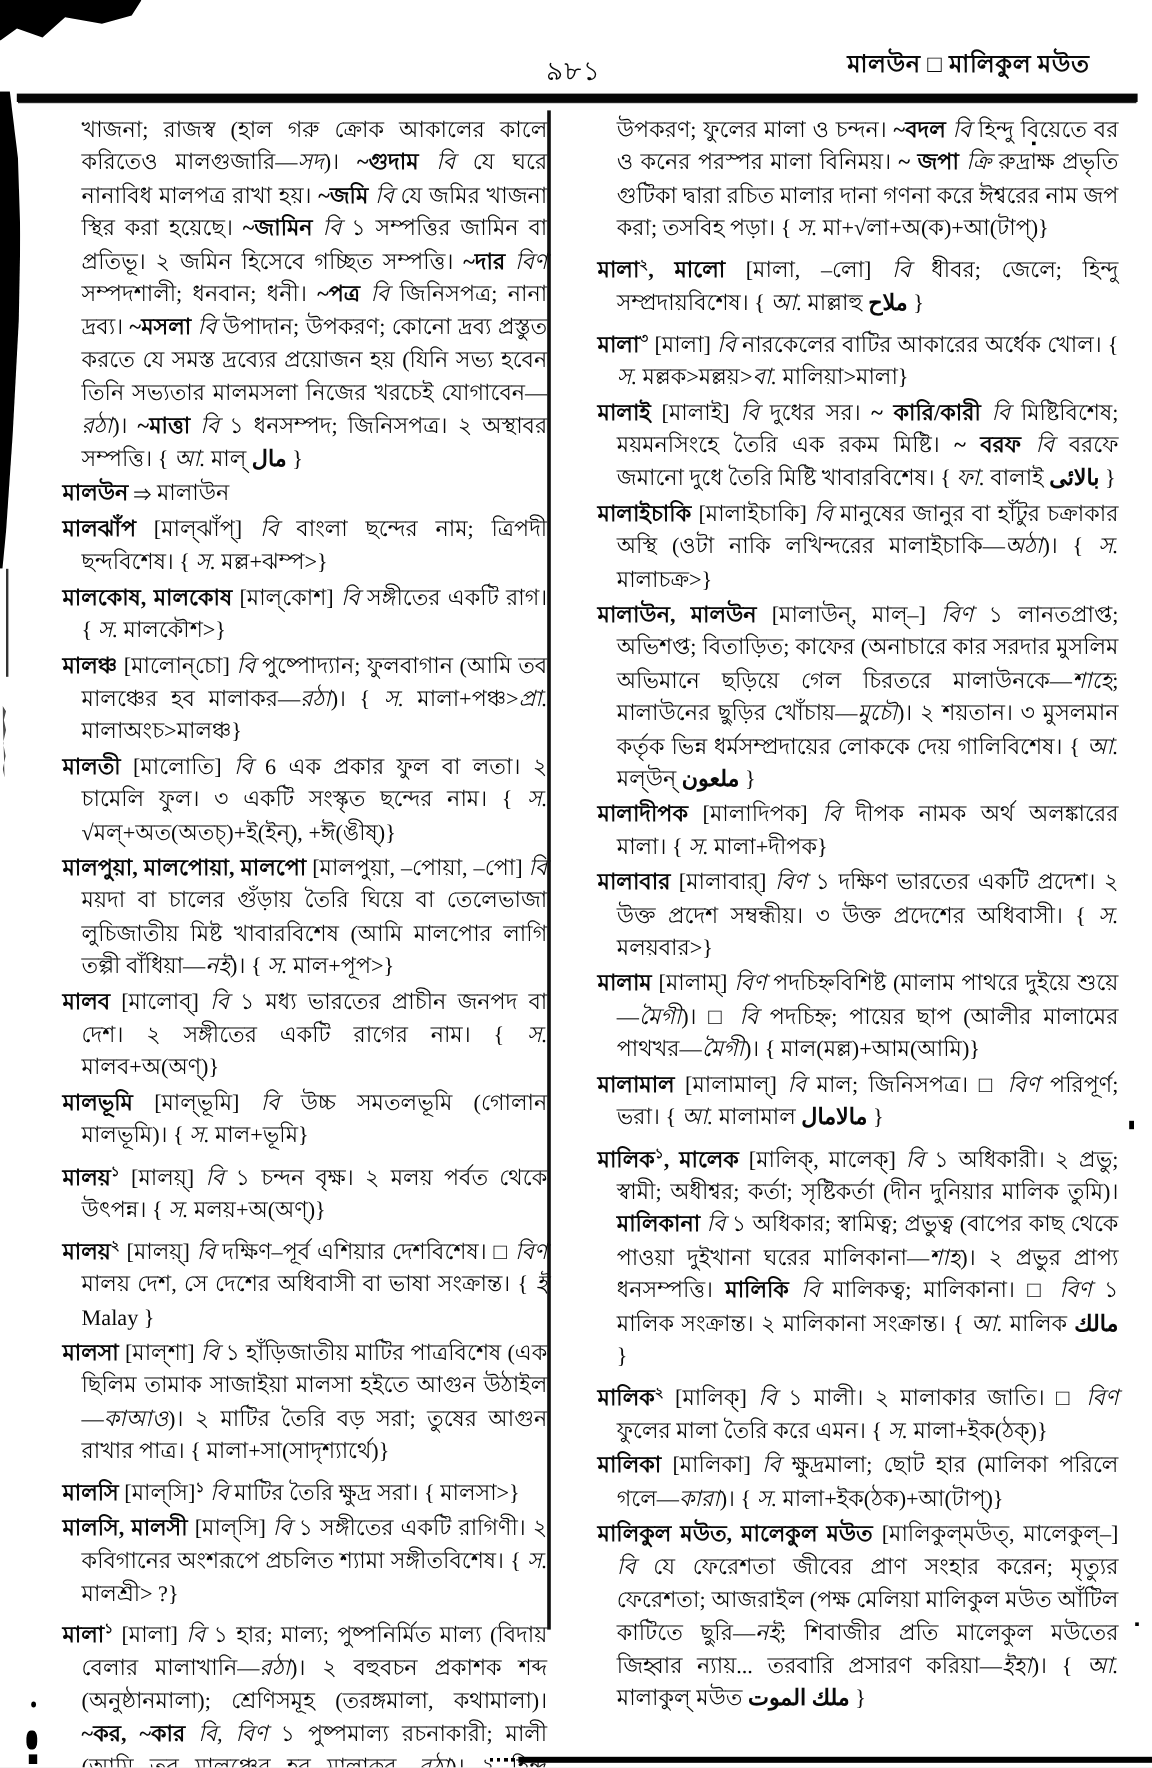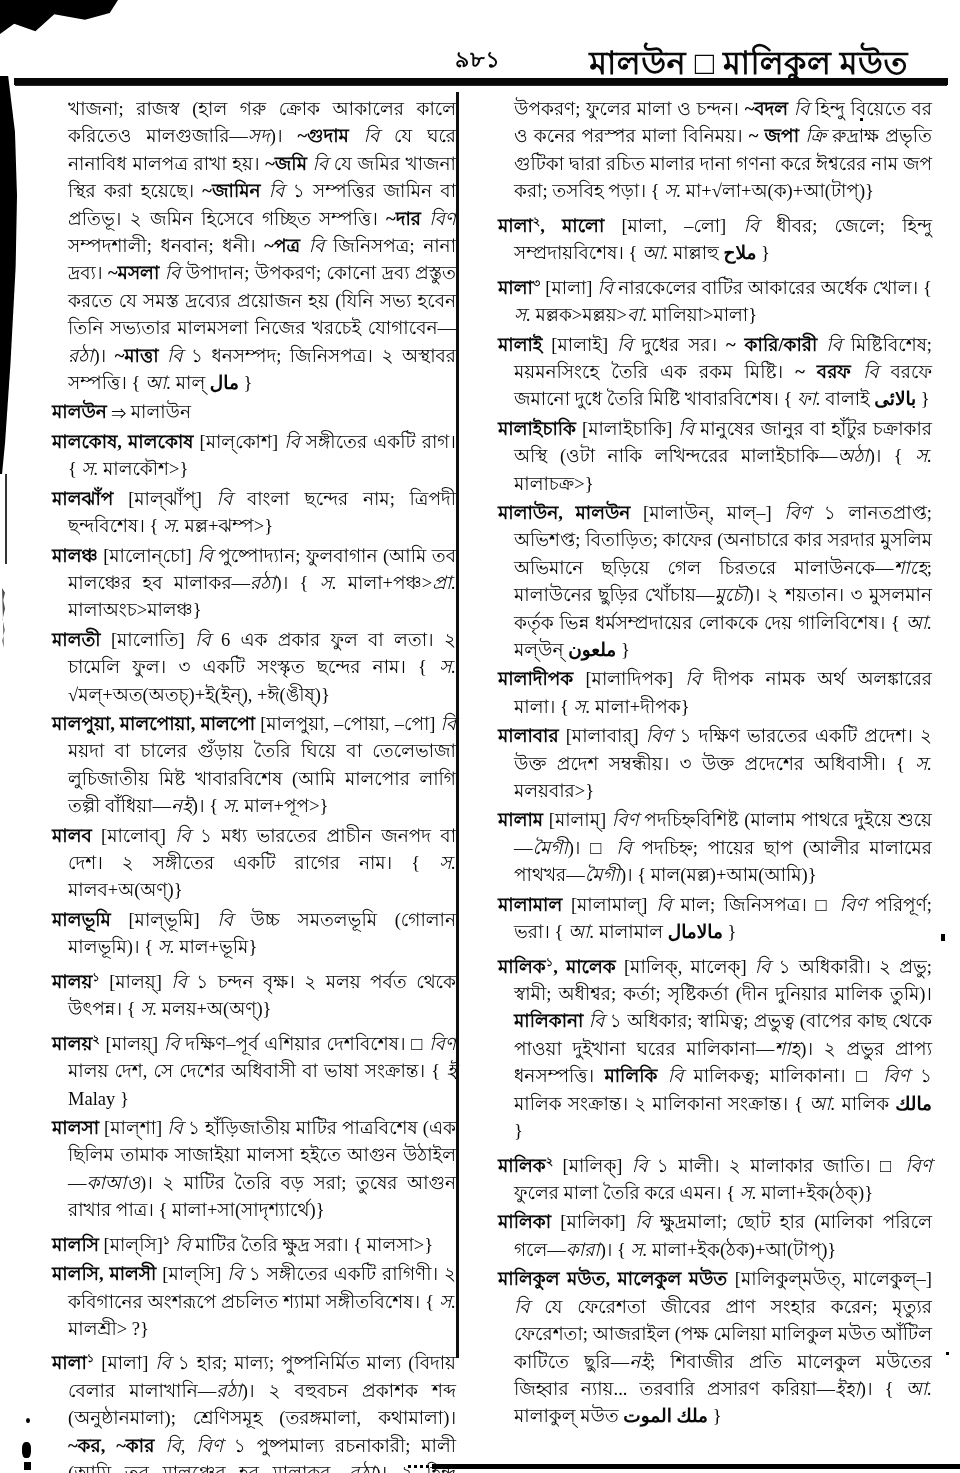--- a/index.html
+++ b/index.html
@@ -8,25 +8,25 @@
     width:960px;height:1473px;
     background:#ffffff;
     font-family:"Liberation Serif","DejaVu Serif",serif;
     color:#0a0a0a;
     overflow:hidden;
   }
   
   #header{position:absolute;top:42px;left:0;width:960px;height:34px;}
   #page-number{
     position:absolute;left:455px;top:0;
-    font-size:22px;font-weight:700;letter-spacing:1px;
+    font-size:22px;font-weight:400;letter-spacing:1px;
   }
   #guide-words{
     position:absolute;right:52px;top:-4px;
-    font-size:32px;font-weight:bold;letter-spacing:.5px;
+    font-size:20px;font-weight:bold;letter-spacing:.5px;
   }
   #header-rule{
     position:absolute;top:78px;left:14px;width:934px;height:7px;
     background:#070707;
     box-shadow:0 2px 0 -1px #2a2a2a;
   }
   
   .col{
     position:absolute;top:94px;
     text-align:justify;
@@ -74,22 +74,22 @@
 
   <div id="header">
     <span id="page-number">৯৮১</span>
     <span id="guide-words">মালউন □ মালিকুল মউত</span>
   </div>
   <div id="header-rule"></div>
 
   <div id="col-left" class="col">
       <p class="entry cont"><span class="s-n">খাজনা; রাজস্ব (হাল গরু ক্রোক আকালের কালে করিতেও মালগুজারি—</span><span class="s-i">সদ</span><span class="s-n">)। </span><span class="s-b">~গুদাম</span><span class="s-i"> বি</span><span class="s-n"> যে ঘরে নানাবিধ মালপত্র রাখা হয়। </span><span class="s-b">~জমি</span><span class="s-i"> বি</span><span class="s-n"> যে জমির খাজনা স্থির করা হয়েছে। </span><span class="s-b">~জামিন</span><span class="s-i"> বি</span><span class="s-n"> ১ সম্পত্তির জামিন বা প্রতিভূ। ২ জমিন হিসেবে গচ্ছিত সম্পত্তি। </span><span class="s-b">~দার</span><span class="s-i"> বিণ</span><span class="s-n"> সম্পদশালী; ধনবান; ধনী। </span><span class="s-b">~পত্র</span><span class="s-i"> বি</span><span class="s-n"> জিনিসপত্র; নানা দ্রব্য। </span><span class="s-b">~মসলা</span><span class="s-i"> বি</span><span class="s-n"> উপাদান; উপকরণ; কোনো দ্রব্য প্রস্তুত করতে যে সমস্ত দ্রব্যের প্রয়োজন হয় (যিনি সভ্য হবেন তিনি সভ্যতার মালমসলা নিজের খরচেই যোগাবেন—</span><span class="s-i">রঠা</span><span class="s-n">)। </span><span class="s-b">~মাত্তা</span><span class="s-i"> বি</span><span class="s-n"> ১ ধনসম্পদ; জিনিসপত্র। ২ অস্থাবর সম্পত্তি। { </span><span class="s-i">আ.</span><span class="s-n"> মাল্ </span><span class="s-a">مال</span><span class="s-n"> }</span></p>
       <p class="entry"><span class="s-b">মালউন</span><span class="s-n"> ⇒ মালাউন</span></p>
+      <p class="entry"><span class="s-b">মালঝাঁপ</span><span class="s-n"> [মাল্‌ঝাঁপ্] </span><span class="s-i">বি</span><span class="s-n"> বাংলা ছন্দের নাম; ত্রিপদী ছন্দবিশেষ। { </span><span class="s-i">স.</span><span class="s-n"> মল্ল+ঝম্প&gt;}</span></p>
       <p class="entry"><span class="s-b">মালকোষ, মালকোষ</span><span class="s-n"> [মাল্‌কোশ] </span><span class="s-i">বি</span><span class="s-n"> সঙ্গীতের একটি রাগ। { </span><span class="s-i">স.</span><span class="s-n"> মালকৌশ&gt;}</span></p>
-      <p class="entry"><span class="s-b">মালঝাঁপ</span><span class="s-n"> [মাল্‌ঝাঁপ্] </span><span class="s-i">বি</span><span class="s-n"> বাংলা ছন্দের নাম; ত্রিপদী ছন্দবিশেষ। { </span><span class="s-i">স.</span><span class="s-n"> মল্ল+ঝম্প&gt;}</span></p>
       <p class="entry"><span class="s-b">মালঞ্চ</span><span class="s-n"> [মালোন্‌চো] </span><span class="s-i">বি</span><span class="s-n"> পুষ্পোদ্যান; ফুলবাগান (আমি তব মালঞ্চের হব মালাকর—</span><span class="s-i">রঠা</span><span class="s-n">)। { </span><span class="s-i">স.</span><span class="s-n"> মালা+পঞ্চ&gt;</span><span class="s-i">প্রা.</span><span class="s-n"> মালাঅংচ&gt;মালঞ্চ}</span></p>
       <p class="entry"><span class="s-b">মালতী</span><span class="s-n"> [মালোতি] </span><span class="s-i">বি</span><span class="s-n"> 6 এক প্রকার ফুল বা লতা। ২ চামেলি ফুল। ৩ একটি সংস্কৃত ছন্দের নাম। { </span><span class="s-i">স.</span><span class="s-n"> √মল্+অত(অতচ্)+ই(ইন্), +ঈ(ঙীষ্)}</span></p>
       <p class="entry"><span class="s-b">মালপুয়া, মালপোয়া, মালপো</span><span class="s-n"> [মালপুয়া, –পোয়া, –পো] </span><span class="s-i">বি</span><span class="s-n"> ময়দা বা চালের গুঁড়ায় তৈরি ঘিয়ে বা তেলেভাজা লুচিজাতীয় মিষ্ট খাবারবিশেষ (আমি মালপোর লাগি তল্পী বাঁধিয়া—</span><span class="s-i">নই</span><span class="s-n">)। { </span><span class="s-i">স.</span><span class="s-n"> মাল+পূপ&gt;}</span></p>
       <p class="entry"><span class="s-b">মালব</span><span class="s-n"> [মালোব্] </span><span class="s-i">বি</span><span class="s-n"> ১ মধ্য ভারতের প্রাচীন জনপদ বা দেশ। ২ সঙ্গীতের একটি রাগের নাম। { </span><span class="s-i">স.</span><span class="s-n"> মালব+অ(অণ্)}</span></p>
       <p class="entry"><span class="s-b">মালভূমি</span><span class="s-n"> [মাল্‌ভূমি] </span><span class="s-i">বি</span><span class="s-n"> উচ্চ সমতলভূমি (গোলান মালভূমি)। { </span><span class="s-i">স.</span><span class="s-n"> মাল+ভূমি}</span></p>
       <p class="entry"><span class="s-b">মালয়</span><span class="s-sup">১</span><span class="s-n"> [মালয়্] </span><span class="s-i">বি</span><span class="s-n"> ১ চন্দন বৃক্ষ। ২ মলয় পর্বত থেকে উৎপন্ন। { </span><span class="s-i">স.</span><span class="s-n"> মলয়+অ(অণ্)}</span></p>
       <p class="entry"><span class="s-b">মালয়</span><span class="s-sup">২</span><span class="s-n"> [মালয়্] </span><span class="s-i">বি</span><span class="s-n"> দক্ষিণ–পূর্ব এশিয়ার দেশবিশেষ। □ </span><span class="s-i">বিণ</span><span class="s-n"> মালয় দেশ, সে দেশের অধিবাসী বা ভাষা সংক্রান্ত। { </span><span class="s-i">ই</span><span class="s-n"> Malay }</span></p>
       <p class="entry"><span class="s-b">মালসা</span><span class="s-n"> [মাল্‌শা] </span><span class="s-i">বি</span><span class="s-n"> ১ হাঁড়িজাতীয় মাটির পাত্রবিশেষ (এক ছিলিম তামাক সাজাইয়া মালসা হইতে আগুন উঠাইল—</span><span class="s-i">কাআও</span><span class="s-n">)। ২ মাটির তৈরি বড় সরা; তুষের আগুন রাখার পাত্র। { মালা+সা(সাদৃশ্যার্থে)}</span></p>
       <p class="entry"><span class="s-b">মালসি</span><span class="s-n"> [মাল্‌সি]</span><span class="s-sup">১</span><span class="s-n"> </span><span class="s-i">বি</span><span class="s-n"> মাটির তৈরি ক্ষুদ্র সরা। { মালসা&gt;}</span></p>
       <p class="entry"><span class="s-b">মালসি, মালসী</span><span class="s-n"> [মাল্‌সি] </span><span class="s-i">বি</span><span class="s-n"> ১ সঙ্গীতের একটি রাগিণী। ২ কবিগানের অংশরূপে প্রচলিত শ্যামা সঙ্গীতবিশেষ। { </span><span class="s-i">স.</span><span class="s-n"> মালশ্রী&gt; ?}</span></p>

